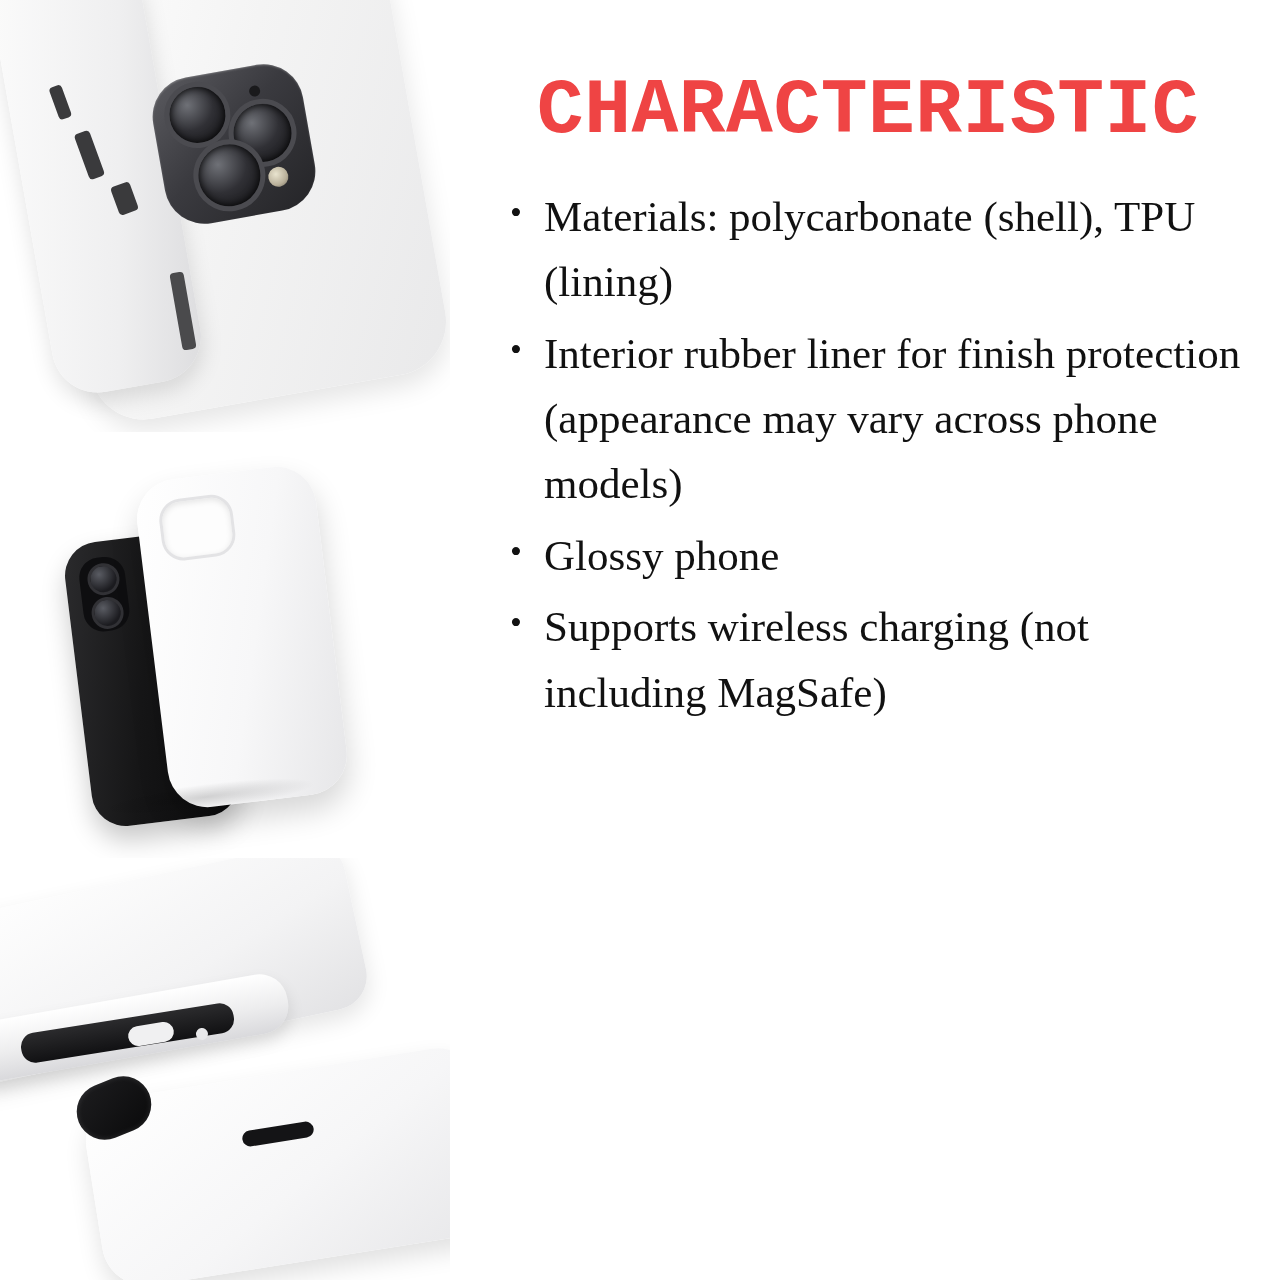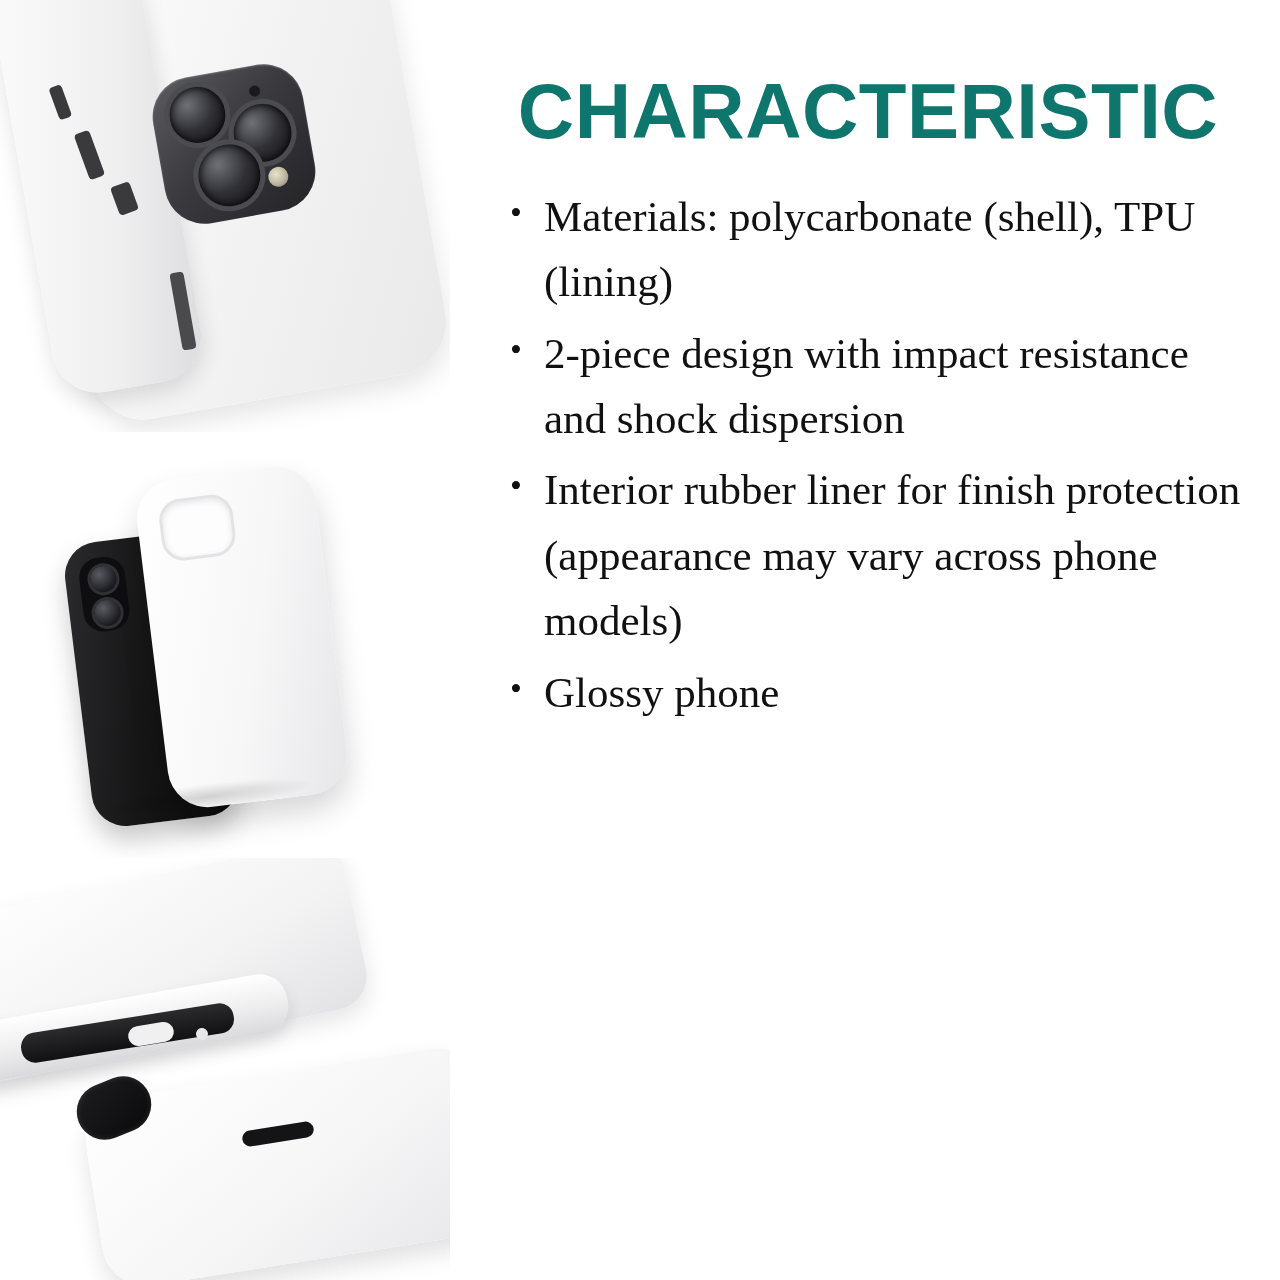--- a/index.html
+++ b/index.html
@@ -227,27 +227,27 @@
   
   .content {
     position: absolute;
     left: 456px;
     top: 0;
     width: 824px;
     height: 1280px;
     padding: 0;
   }
   .title {
-    font-family: Liberation Sans, sans-serif;
+    font-family: Liberation Mono, monospace;
     font-weight: bold;
     font-size: 78px;
     letter-spacing: 0.5px;
     line-height: 1;
     text-align: center;
-    color: #0f766e;
+    color: #ef4444;
     margin: 72px 0 0 0;
     padding: 0 6px;
   }
   .bullets {
     list-style: none;
     margin: 34px 0 0 0;
     padding: 0 20px 0 54px;
   }
   .bullets li {
     position: relative;
@@ -315,19 +315,19 @@
       <div class="p3-port"></div>
       <div class="p3-speaker"></div>
     </div>
 
   </div>
 
   <div class="content">
     <h1 class="title">CHARACTERISTIC</h1>
     <ul class="bullets">
       <li>Materials: polycarbonate (shell), TPU (lining)</li>
-      <li>2-piece design with impact resistance and shock dispersion</li>
       <li>Interior rubber liner for finish protection (appearance may vary across phone models)</li>
       <li>Glossy phone</li>
+      <li>Supports wireless charging (not including MagSafe)</li>
     </ul>
   </div>
 
 </div>
 
 </body></html>

